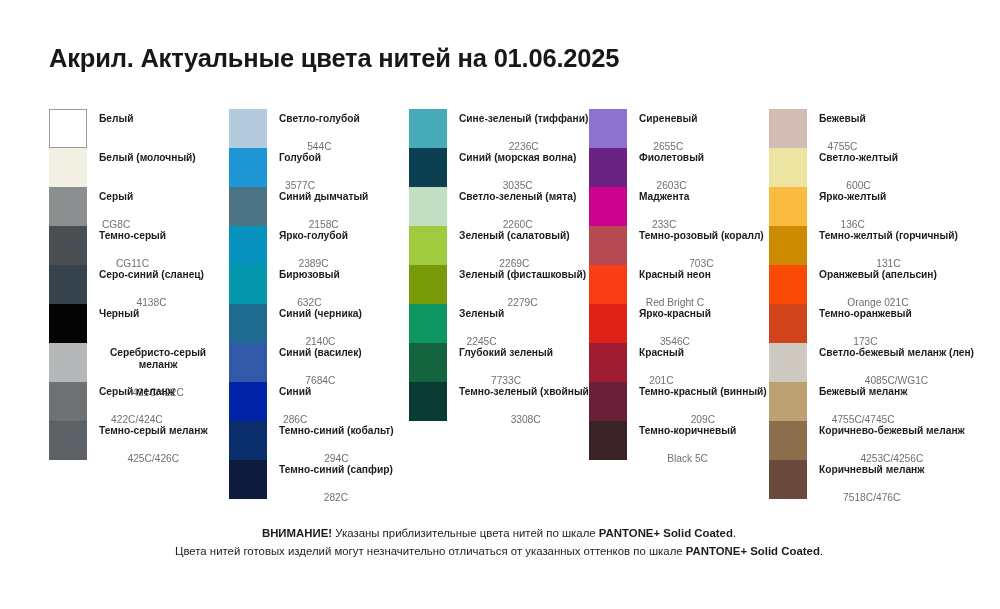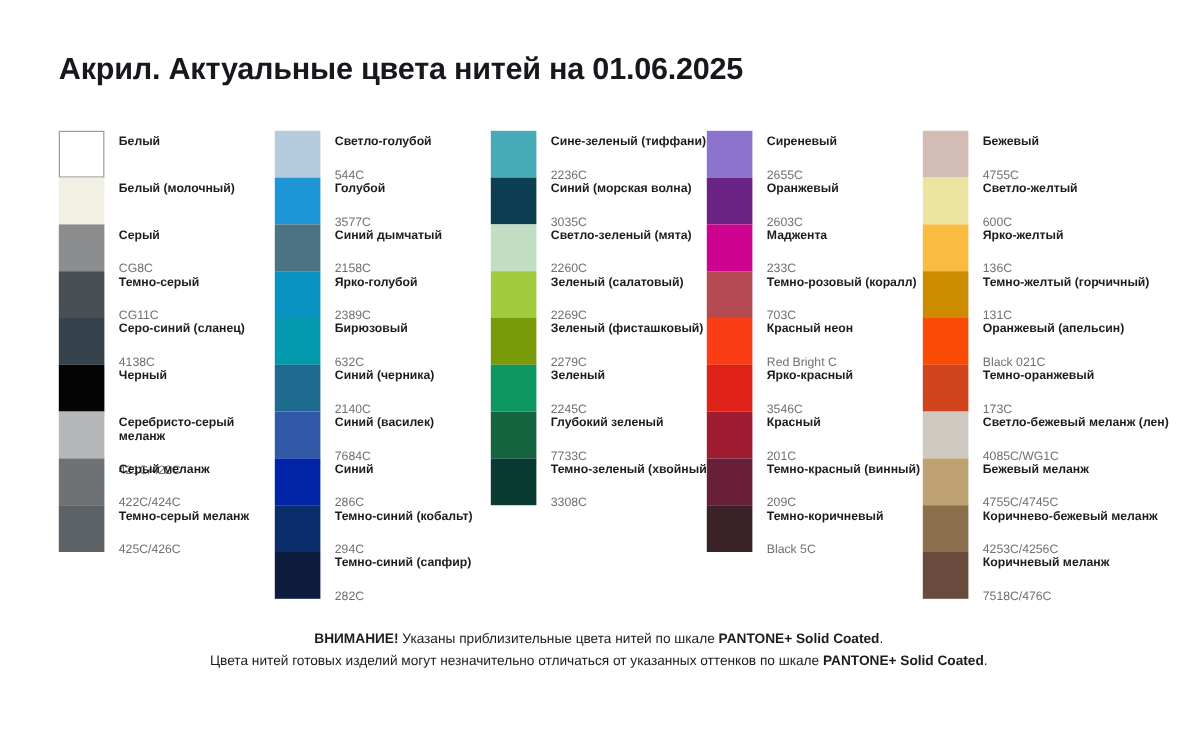--- a/index.html
+++ b/index.html
@@ -35,20 +35,21 @@
     white-space: nowrap;
   }
 
   .columns {
     position: absolute;
     left: 49px;
     top: 109px;
     width: 940px;
     display: flex;
     flex-direction: row;
+    text-align: center;
   }
 
   .color-column {
     width: 180px;
     display: flex;
     flex-direction: column;
   }
   .color-column:last-child {
     width: 200px;
   }
@@ -316,21 +317,21 @@
         <div class="color-row">
           <div class="swatch" style="background: rgb(140, 115, 205);"></div>
           <div class="labels">
             <div class="color-name">Сиреневый</div>
             <div class="color-code">2655C</div>
           </div>
         </div>
         <div class="color-row">
           <div class="swatch" style="background: rgb(106, 35, 130);"></div>
           <div class="labels">
-            <div class="color-name">Оранжевый</div>
+            <div class="color-name">Фиолетовый</div>
             <div class="color-code">2603C</div>
           </div>
         </div>
         <div class="color-row">
           <div class="swatch" style="background: rgb(205, 3, 144);"></div>
           <div class="labels">
             <div class="color-name">Маджента</div>
             <div class="color-code">233C</div>
           </div>
         </div>
@@ -403,21 +404,21 @@
           <div class="swatch" style="background: rgb(205, 139, 2);"></div>
           <div class="labels">
             <div class="color-name">Темно-желтый (горчичный)</div>
             <div class="color-code">131C</div>
           </div>
         </div>
         <div class="color-row">
           <div class="swatch" style="background: rgb(250, 75, 6);"></div>
           <div class="labels">
             <div class="color-name">Оранжевый (апельсин)</div>
-            <div class="color-code">Black 021C</div>
+            <div class="color-code">Orange 021C</div>
           </div>
         </div>
         <div class="color-row">
           <div class="swatch" style="background: rgb(209, 67, 27);"></div>
           <div class="labels">
             <div class="color-name">Темно-оранжевый</div>
             <div class="color-code">173C</div>
           </div>
         </div>
         <div class="color-row">

